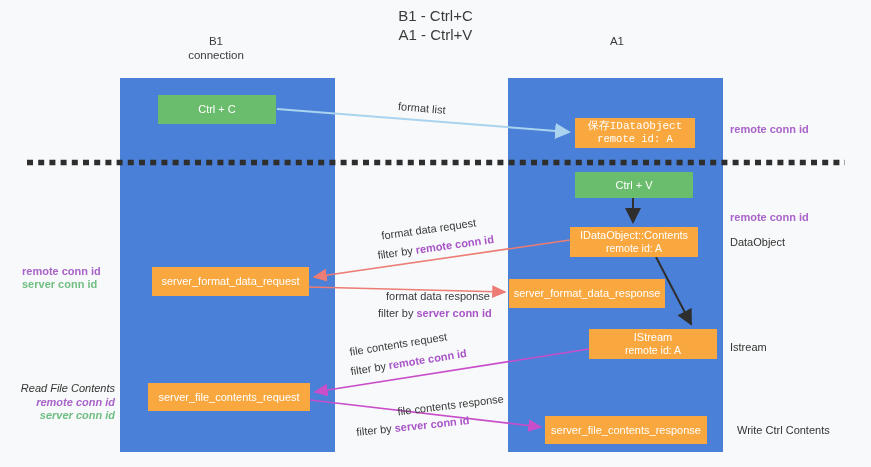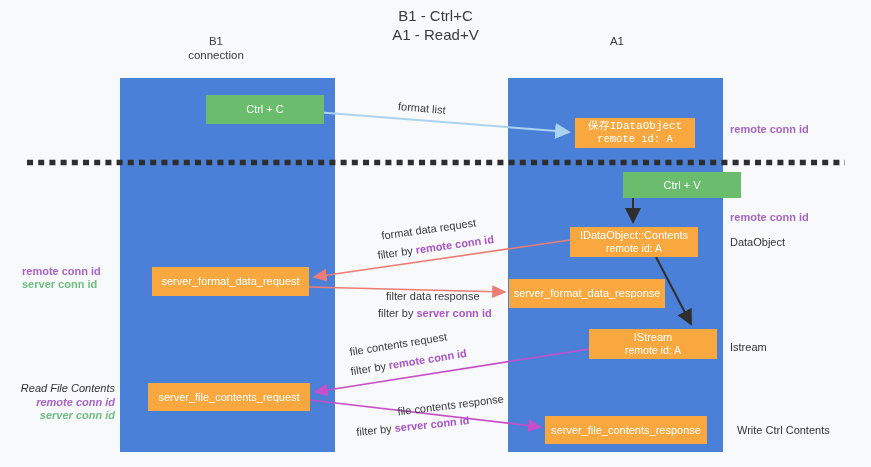--- a/index.html
+++ b/index.html
@@ -16,21 +16,21 @@
          color:#3b3b3b;line-height:19px;z-index:3;}
 
   .col-header{position:absolute;top:34px;width:200px;text-align:center;font-size:11.5px;
               color:#3b3b3b;line-height:14px;z-index:3;}
   #hdr-left{left:116px;}
   #hdr-right{left:517px;}
 
   .box{position:absolute;z-index:3;display:flex;flex-direction:column;align-items:center;
        justify-content:center;color:#fff;font-size:11px;line-height:13px;text-align:center;}
   .box.orange{background:#f9a840;}
-  .box.green{background:#6abd6c;margin-left:48px;}
+  .box.green{background:#6abd6c;}
   .box .l2{font-size:10.5px;}
 
   .side-label{position:absolute;z-index:3;font-size:11px;white-space:nowrap;color:#333;}
   .purple{color:#a963c9;font-weight:bold;}
   .greentxt{color:#6fbe82;font-weight:bold;}
 
   .flow-label{position:absolute;z-index:3;font-size:11px;color:#3a3a3a;white-space:nowrap;
               transform-origin:center;}
   .flow-label .val{font-weight:bold;color:#a855c8;margin-left:3px;}
 
@@ -38,21 +38,21 @@
   .left-block-bottom{position:absolute;left:8px;top:382px;width:107px;text-align:right;z-index:3;
                      font-size:11px;line-height:13.5px;white-space:nowrap;font-style:italic;}
 </style>
 </head>
 <body>
 
 <div id="canvas">
 
   <div class="title">
     <div>B1 - Ctrl+C</div>
-    <div>A1 - Read+V</div>
+    <div>A1 - Ctrl+V</div>
   </div>
 
   <div class="col-header" id="hdr-left">
     <div>B1</div>
     <div>connection</div>
   </div>
   <div class="col-header" id="hdr-right">
     <div>A1</div>
   </div>
 
@@ -123,21 +123,21 @@
     <span>server_file_contents_request</span>
   </div>
 
   <div class="flow-label" style="left:398px;top:102px;transform:rotate(5deg);">format list</div>
 
   <div class="flow-label" style="left:381px;top:223px;transform:rotate(-8deg);">format data request</div>
   <div class="flow-label" style="left:377px;top:241px;transform:rotate(-8deg);">
     <span>filter by</span><span class="val">remote conn id</span>
   </div>
 
-  <div class="flow-label" style="left:386px;top:290px;">filter data response</div>
+  <div class="flow-label" style="left:386px;top:290px;">format data response</div>
   <div class="flow-label" style="left:378px;top:307px;text-align:center;">
     <span>filter by</span><span class="val">server conn id</span>
   </div>
 
   <div class="flow-label" style="left:349px;top:338px;transform:rotate(-9deg);">file contents request</div>
   <div class="flow-label" style="left:350px;top:356px;transform:rotate(-9deg);">
     <span>filter by</span><span class="val">remote conn id</span>
   </div>
 
   <div class="flow-label" style="left:397px;top:399px;transform:rotate(-7deg);">file contents response</div>

